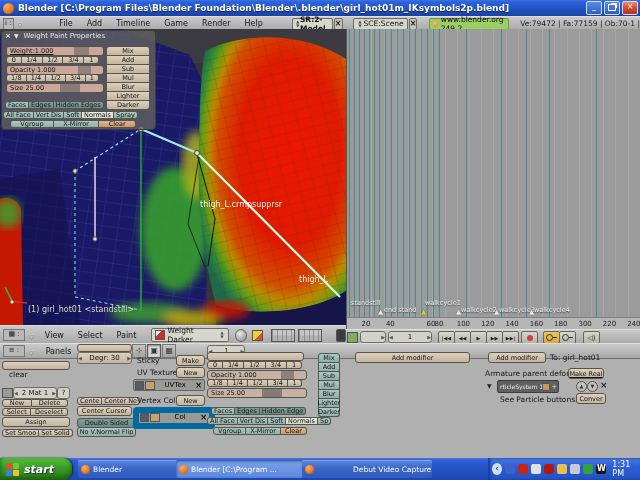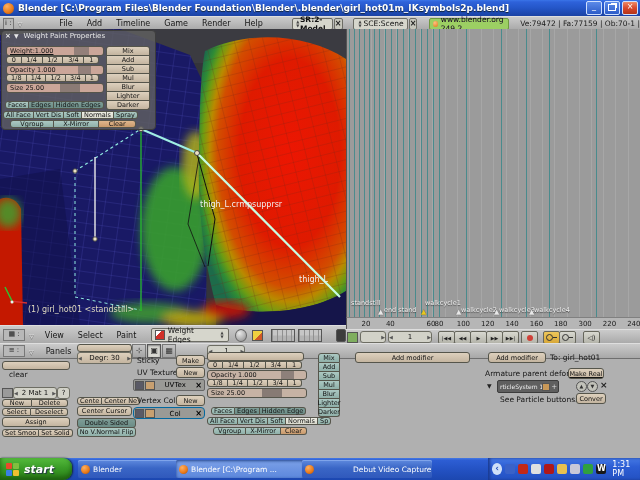--- a/index.html
+++ b/index.html
@@ -356,21 +356,21 @@
   <div class="abs bhdr" id="vph">
     <span class="iconbox" style="width:22px;">▦ :</span>
     <span class="tri">▽</span>
     <span id="vph-menus" style="display:flex;">
         <span class="menu-item">View</span>
         <span class="menu-item">Select</span>
         <span class="menu-item">Paint</span>
       </span>
     <span class="combo" style="margin-left:8px;width:76px;height:12px;">
       <span class="mini-icon" style="width:8px;height:8px;background:linear-gradient(135deg,#fff 35%,#d03028 35%);margin-right:3px;"></span>
-      <span>Weight Edges</span>
+      <span>Weight Darker</span>
       <span class="stepper" style="margin-left:3px;">
           <span>▲</span>
           <span>▼</span>
         </span>
     </span>
     <span style="width:11px;height:11px;border-radius:50%;margin-left:6px;background:radial-gradient(circle at 35% 30%,#e8e8e8,#8a8a8a);border:1px solid #666;"></span>
     <span class="mini-icon" style="width:9px;height:9px;margin-left:5px;background:linear-gradient(135deg,#f0d040 60%,#d05828 60%);"></span>
     <span class="mini-icon" style="width:24px;height:11px;margin-left:8px;background:repeating-linear-gradient(90deg,#8f8f8f 0 1px,#c6c6c6 1px 4.8px),#c6c6c6;box-shadow:inset 0 -5.5px 0 rgba(143,143,143,0.35);"></span>
     <span class="mini-icon" style="width:24px;height:11px;margin-left:3px;background:repeating-linear-gradient(90deg,#8f8f8f 0 1px,#c6c6c6 1px 4.8px),#c6c6c6;box-shadow:inset 0 -5.5px 0 rgba(143,143,143,0.35);"></span>
     <span class="mini-icon" style="width:9px;height:11px;margin-left:14px;background:#3c3c3c;border-radius:2px;"></span>
@@ -463,21 +463,21 @@
     <span class="abs lbl" style="left:137px;top:25px;">UV Texture</span>
     <div class="abs btn-tan" style="left:176px;top:24px;width:27px;height:9px;">New</div>
     <div class="abs" style="left:133px;top:36px;width:70px;height:10px;display:flex;align-items:center;background:#9a9a96;border:1px solid #666;border-radius:2px;">
       <span class="mini-icon" style="width:7px;height:7px;background:#5a5a66;margin-left:1px;"></span>
       <span class="mini-icon" style="width:8px;height:7px;background:#c8a070;margin-left:1px;"></span>
       <span style="flex:1;text-align:center;font-size:7px;">UVTex</span>
       <span style="font-weight:bold;font-size:8px;margin-right:2px;">×</span>
     </div>
     <span class="abs lbl" style="left:137px;top:53px;">Vertex Color</span>
     <div class="abs btn-tan" style="left:176px;top:52px;width:27px;height:9px;">New</div>
-    <div class="abs" style="left:133px;top:64px;width:70px;height:10px;display:flex;align-items:flex-end;background:#9a9a96;border:1px solid #0369a1;border-radius:4px;">
+    <div class="abs" style="left:133px;top:64px;width:70px;height:10px;display:flex;align-items:flex-start;background:#9a9a96;border:6px solid #0369a1;border-radius:4px;">
       <span class="mini-icon" style="width:7px;height:7px;background:#5a5a66;margin-left:1px;"></span>
       <span class="mini-icon" style="width:8px;height:7px;background:#c8a070;margin-left:1px;"></span>
       <span style="flex:1;text-align:center;font-size:7px;">Col</span>
       <span style="font-weight:bold;font-size:8px;margin-right:2px;">×</span>
     </div>
 
     <div class="abs btn-tan" style="left:207px;top:9px;width:95px;height:7px;"></div>
     <div class="abs seg" id="pp2-wpresets" style="left:207px;top:18px;width:95px;height:8px;">
         <span class="seg-btn tan">0</span>
         <span class="seg-btn tan">1/4</span>

